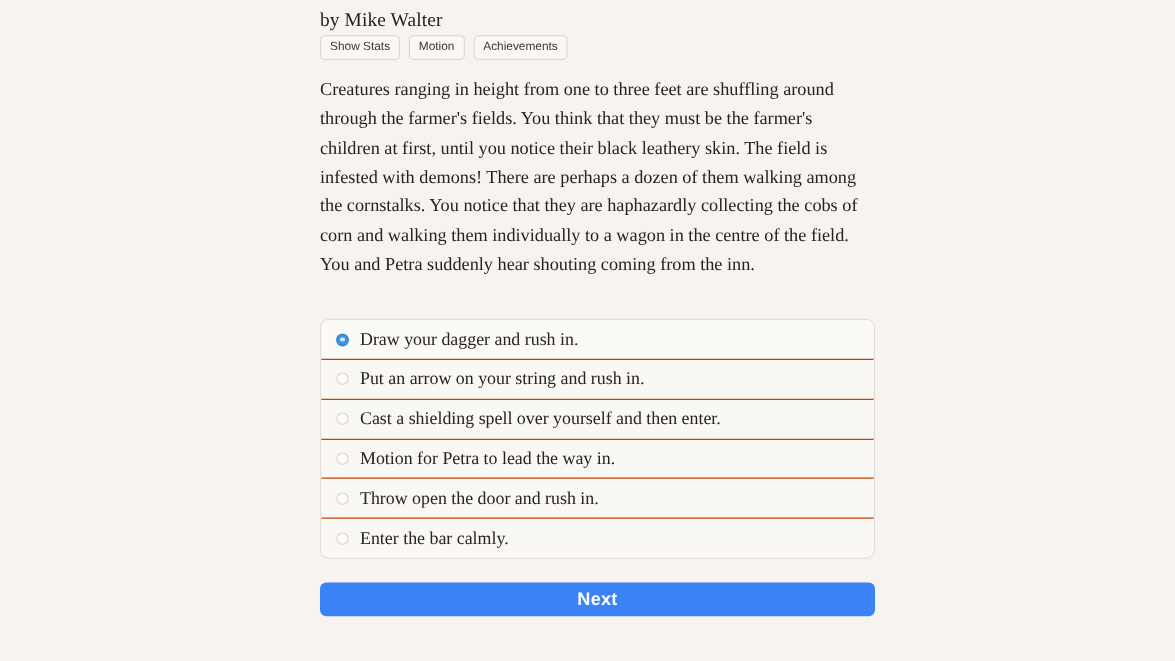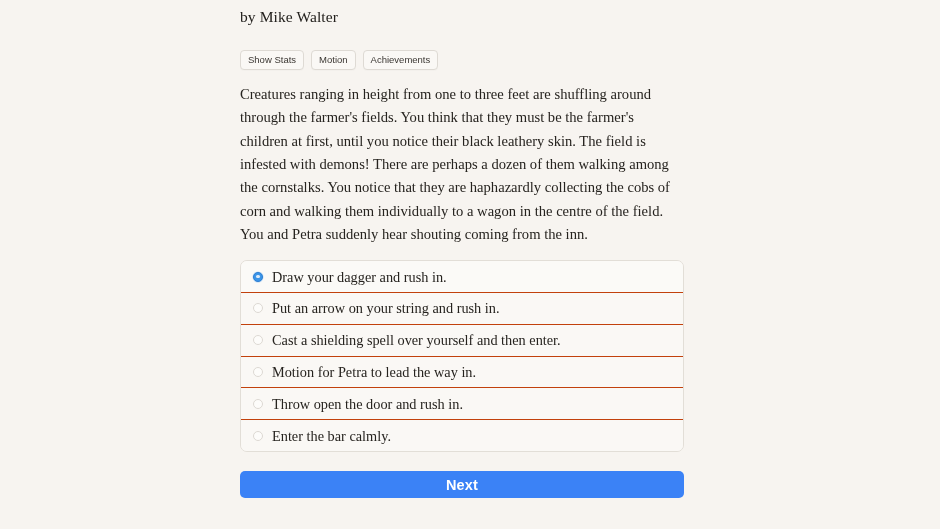--- a/index.html
+++ b/index.html
@@ -16,39 +16,39 @@
 
   .page {
     position: relative;
     width: 940px;
     height: 529px;
     background: #f7f4f0;
   }
 
   .content {
     position: absolute;
-    left: 240px;
+    left: 256px;
     top: 0px;
     width: 444px;
   }
 
   
   .byline {
     font-family: "Liberation Serif", serif;
     font-size: 15.5px;
     color: #23201d;
     line-height: 1.4;
     margin: 0;
     padding-top: 6px;
     letter-spacing: 0.1px;
   }
 
   
   .cmd-row {
-    margin-top: 22px;
+    margin-top: 0;
     display: flex;
     gap: 7px;
     align-items: center;
   }
   .cmd-btn {
     font-family: "Liberation Sans", sans-serif;
     font-size: 9.5px;
     line-height: 1;
     color: #3b3733;
     background: #faf8f5;
@@ -67,21 +67,21 @@
     font-family: "Liberation Serif", serif;
     font-size: 14.6px;
     line-height: 23.3px;
     color: #26231f;
     text-align: left;
     width: 440px;
   }
 
   
   .choices {
-    margin-top: 14px;
+    margin-top: 31px;
     width: 442px;
     border: 1px solid #e2ded7;
     border-radius: 7px;
     background: #faf8f5;
     overflow: hidden;
   }
   .choice {
     display: flex;
     align-items: center;
     gap: 9px;

